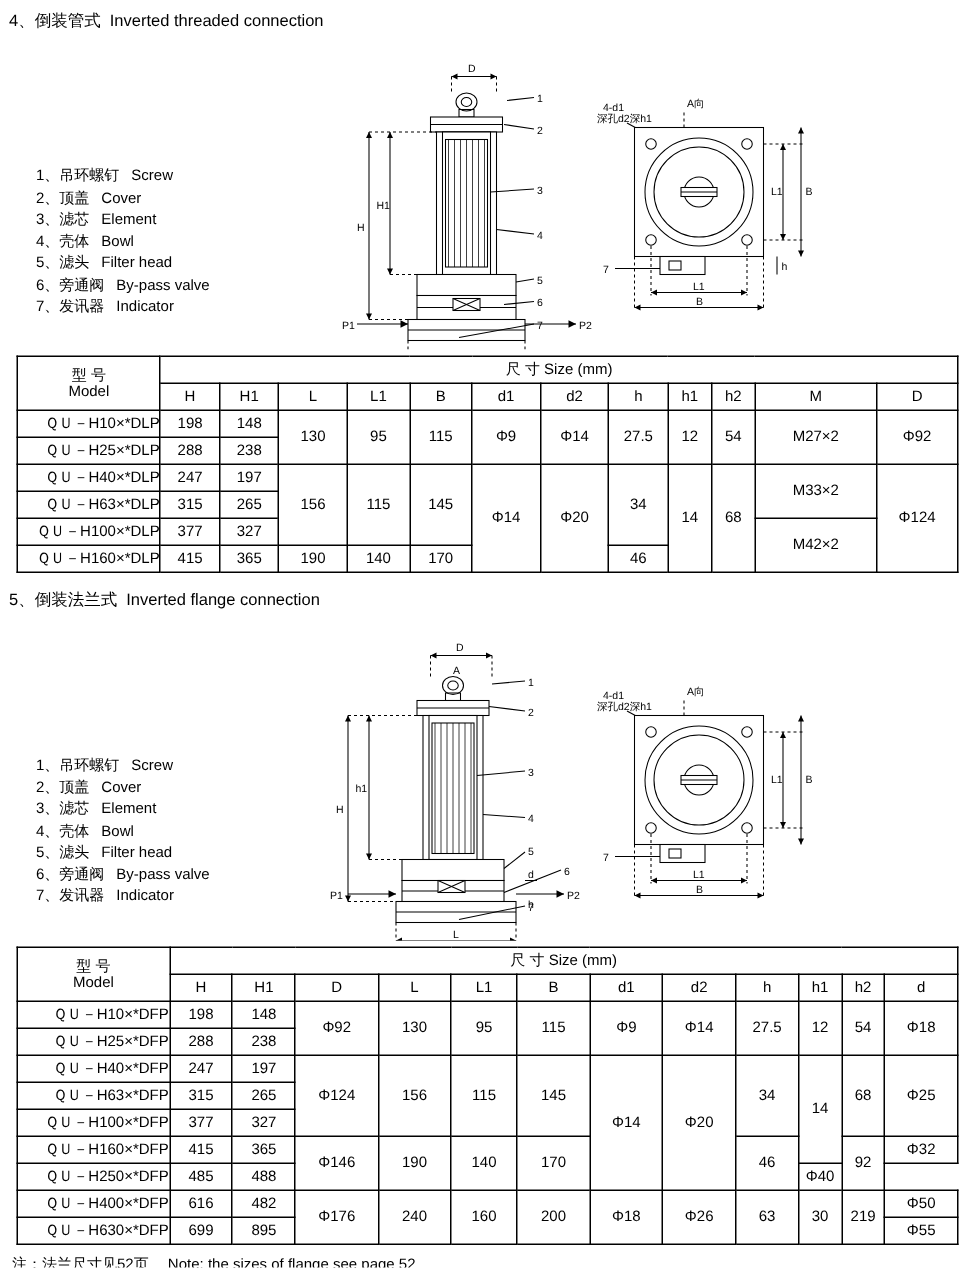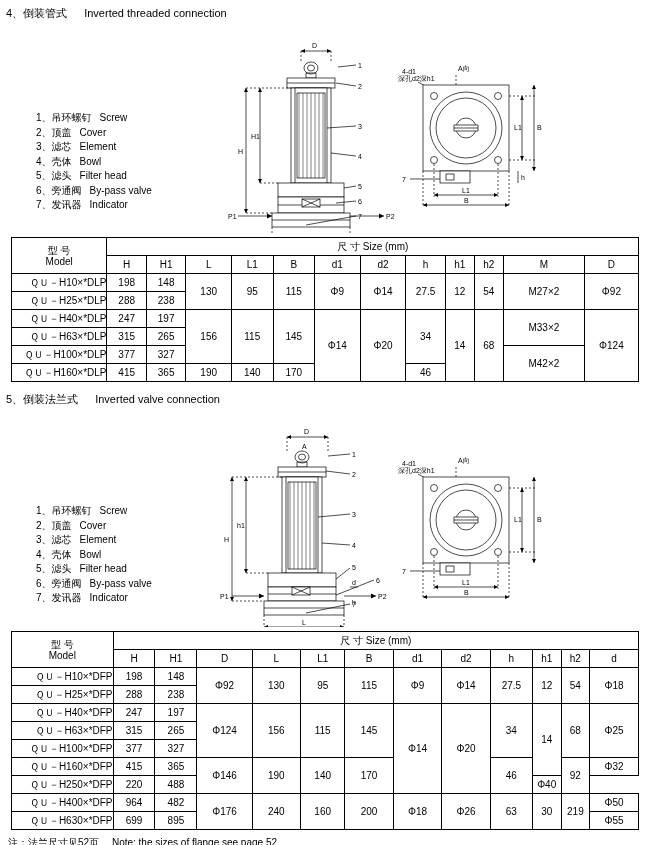--- a/index.html
+++ b/index.html
@@ -11,32 +11,32 @@
     color:#000;
     position:relative;
     overflow:hidden;
   }
   .section-title{
     font-size:11px;
     margin:6px 0 2px 6px;
     white-space:nowrap;
   }
   .section-title .cn{letter-spacing:0px;text-align:center;}
-  .section-title .en{margin-left:14px;}
+  .section-title .en{margin-left:3px;}
 
   
   .figure{
     position:relative;
     width:638px;
     height:210px;
     margin:2px auto 0 auto;
   }
   .legend{
     position:absolute;
-    left:30px;
+    left:18px;
     top:88px;
     line-height:14.5px;
     font-size:10px;
     white-space:nowrap;
   }
   .legend div span.en{margin-left:8px;}
 
   svg{display:block;}
 
   
@@ -323,21 +323,21 @@
 
 </tbody>
   </table>
 
 <style>
   
 </style>
 
 <div class="section-title" style="margin-top:10px;">
   <span class="cn">5、倒装法兰式</span>
-  <span class="en">Inverted valve connection</span>
+  <span class="en">Inverted flange connection</span>
 </div>
 
 <div class="figure" style="height:218px;">
   <div class="legend" style="top:95px;">
     <div><span class="cn">1、吊环螺钉</span><span class="en">Screw</span></div>
     <div><span class="cn">2、顶盖</span><span class="en">Cover</span></div>
     <div><span class="cn">3、滤芯</span><span class="en">Element</span></div>
     <div><span class="cn">4、壳体</span><span class="en">Bowl</span></div>
     <div><span class="cn">5、滤头</span><span class="en">Filter head</span></div>
     <div><span class="cn">6、旁通阀</span><span class="en">By-pass valve</span></div>
@@ -571,28 +571,28 @@
     <td rowspan="2">Φ146</td>
     <td rowspan="2">190</td>
     <td rowspan="2">140</td>
     <td rowspan="2">170</td>
     <td rowspan="2">46</td>
     <td rowspan="2">92</td>
     <td>Φ32</td>
   </tr>
   <tr>
     <td class="model-cell">ＱＵ－H250×*DFP</td>
-    <td>220</td>
+    <td>485</td>
     <td>488</td>
     <td>Φ40</td>
   </tr>
 
   <tr>
     <td class="model-cell">ＱＵ－H400×*DFP</td>
-    <td>964</td>
+    <td>616</td>
     <td>482</td>
     <td rowspan="2">Φ176</td>
     <td rowspan="2">240</td>
     <td rowspan="2">160</td>
     <td rowspan="2">200</td>
     <td rowspan="2">Φ18</td>
     <td rowspan="2">Φ26</td>
     <td rowspan="2">63</td>
     <td rowspan="2">30</td>
     <td rowspan="2">219</td>

